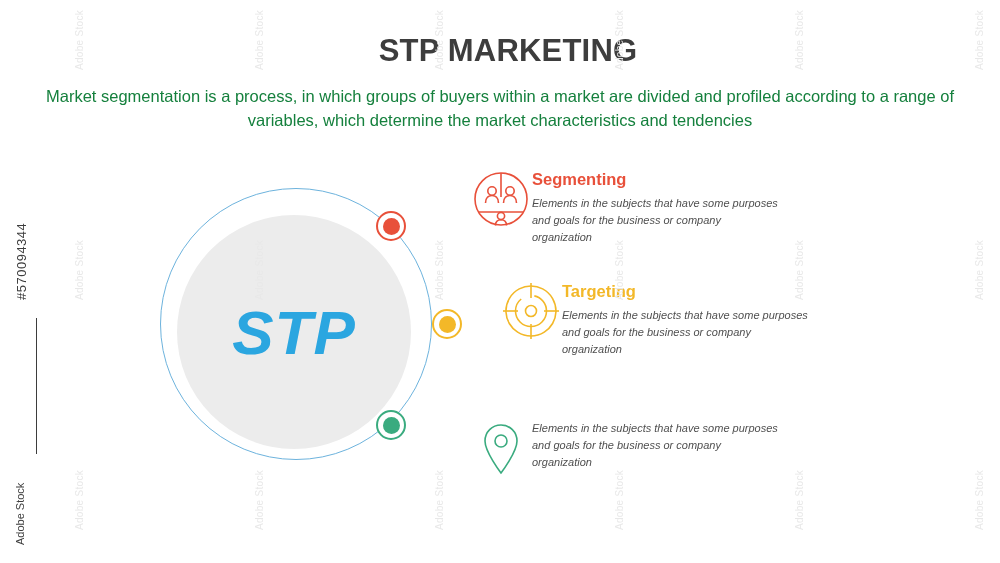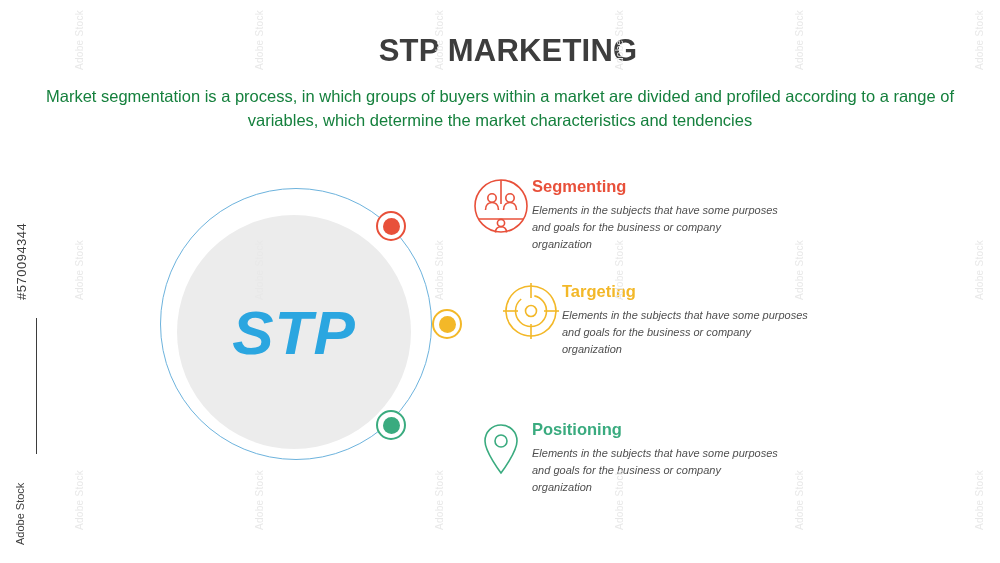--- a/index.html
+++ b/index.html
@@ -180,21 +180,21 @@
     margin-bottom: 6px;
   }
   .item-desc {
     font-size: 11px;
     line-height: 17px;
     color: #4f4f4f;
     max-width: 250px;
     font-style: italic;
   }
 
-  .item-1 { left: 470px; top: 175px; }
+  .item-1 { left: 470px; top: 168px; }
   .item-1 .item-title { color: #e8503a; }
   .item-2 { left: 500px; top: 280px; justify-content: space-between; }
   .item-2 .item-title { color: #f3b828; }
   .item-3 { left: 470px; top: 418px; }
   .item-3 .item-title { color: #3aab7f; }
 </style>
 </head>
 <body>
 
 <div class="watermark-grid">
@@ -280,16 +280,15 @@
 </div>
 
 <div class="item item-3">
   <div class="item-icon">
     <svg width="60" height="60" viewBox="0 0 60 60" fill="none" stroke="#3aab7f" stroke-width="1.6">
       <path d="M30 6 C21 6 14 13 14 22 C14 33 30 54 30 54 C30 54 46 33 46 22 C46 13 39 6 30 6 Z"></path>
       <circle cx="30" cy="22" r="6"></circle>
     </svg>
   </div>
   <div class="item-text">
-    <div class="item-title">Positioning</div>
     <div class="item-desc">Elements in the subjects that have some purposes and goals for the business or company organization</div>
   </div>
 </div>
 
 </body></html>

